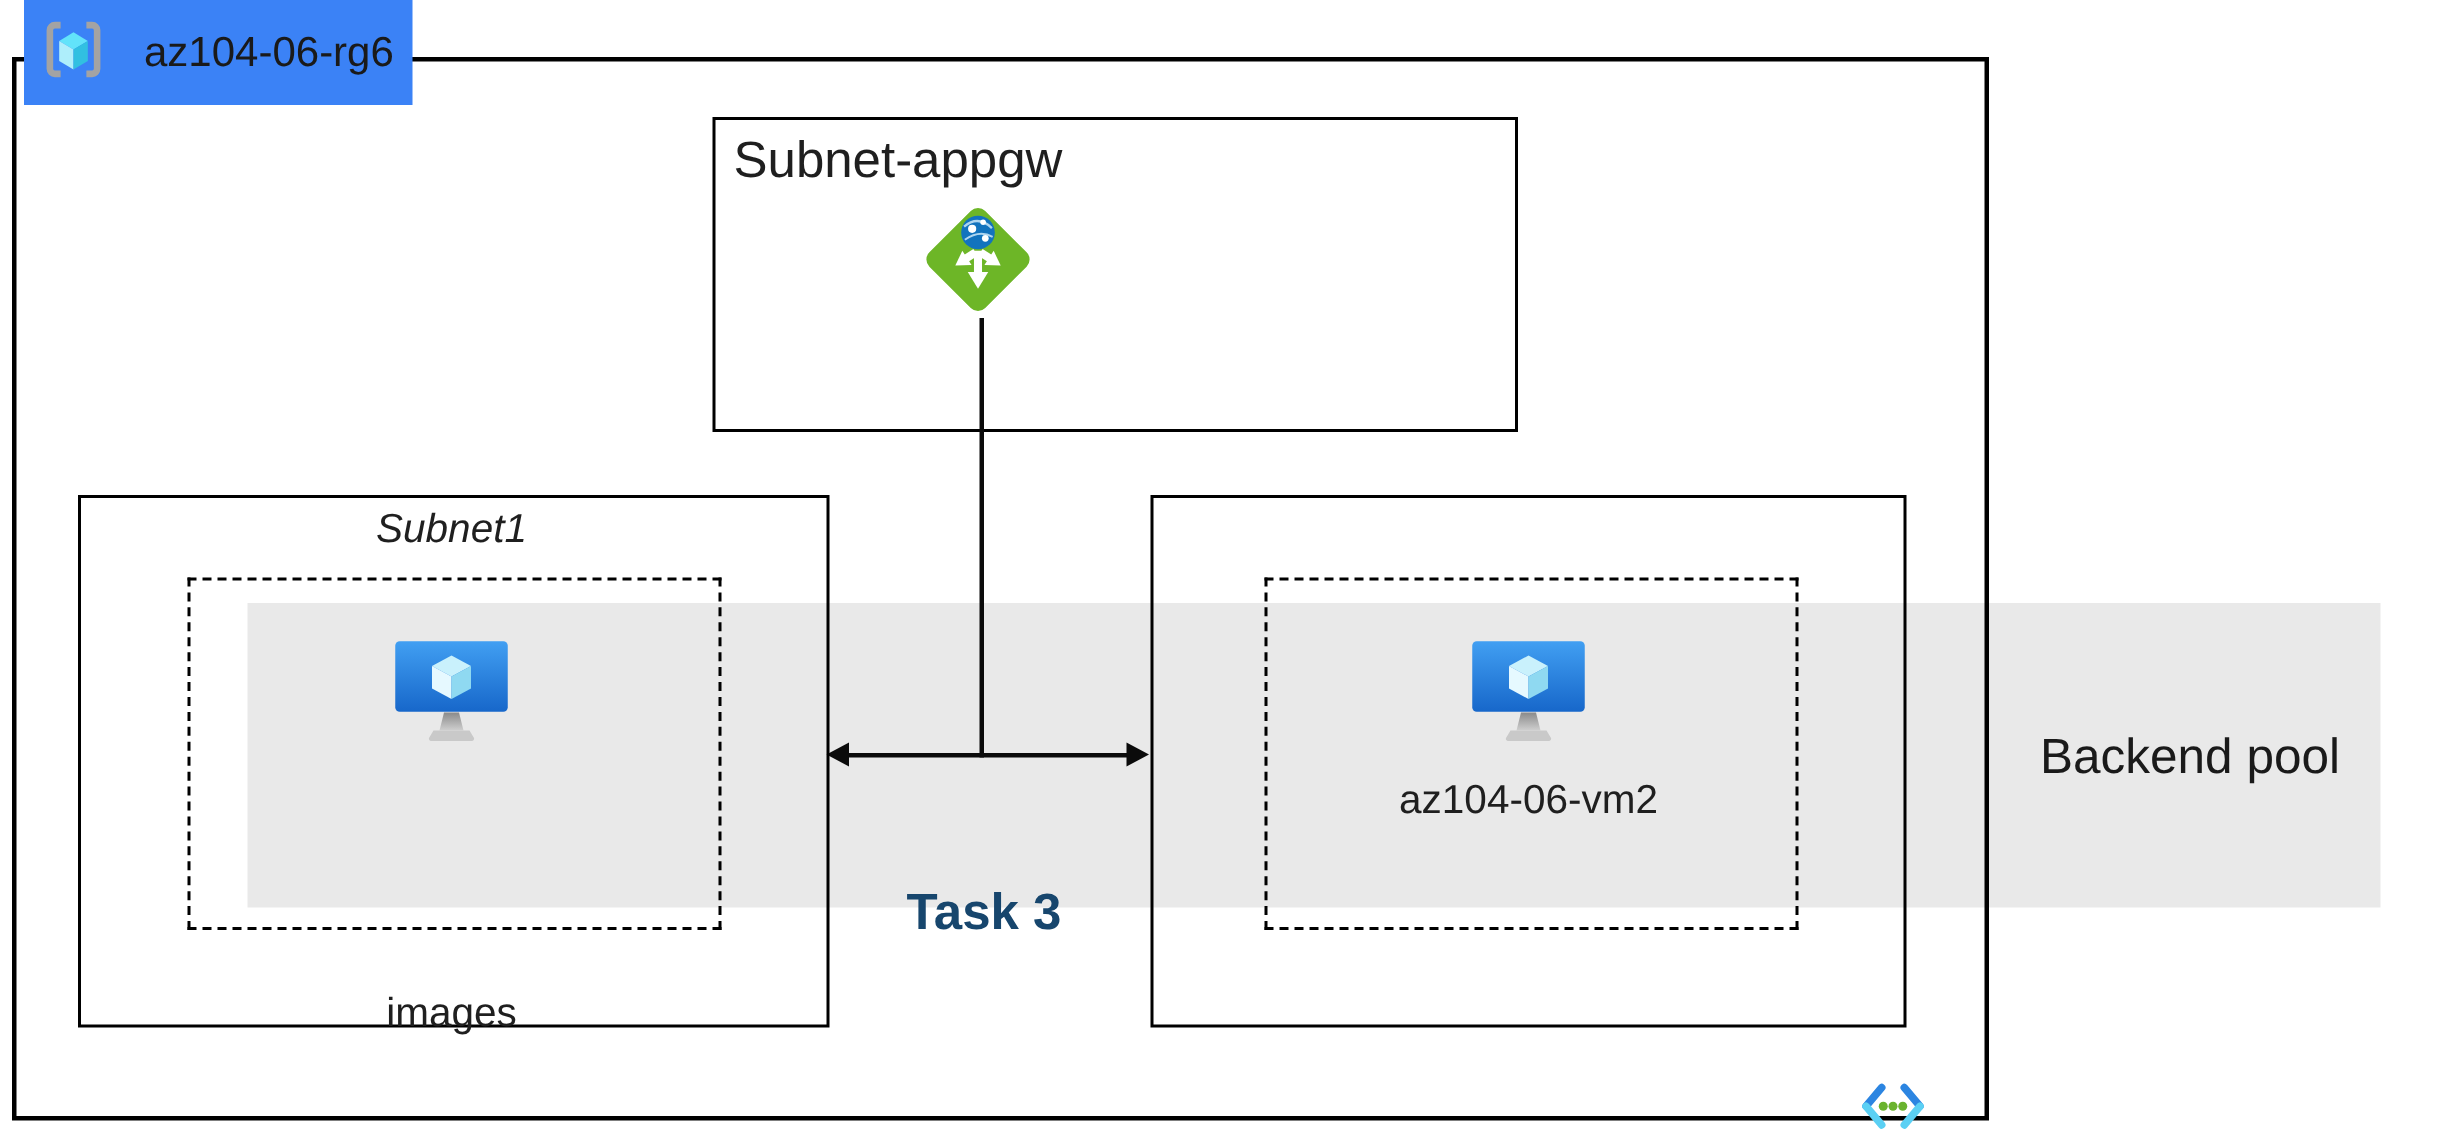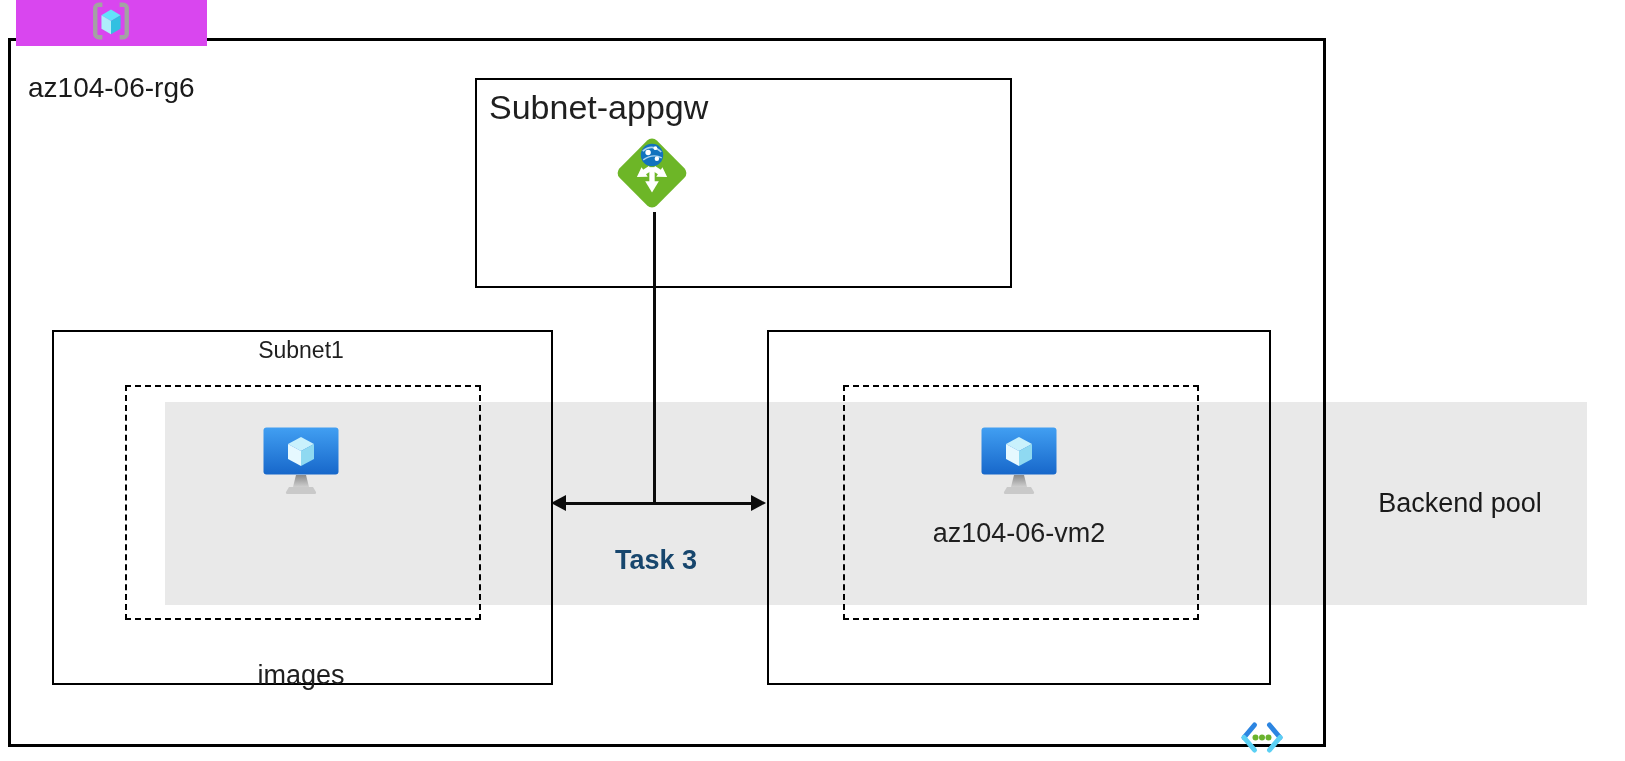--- a/index.html
+++ b/index.html
@@ -5,62 +5,62 @@
   html,body{margin:0;padding:0;background:#ffffff;}
   .canvas{
     position:relative;width:1625px;height:761px;background:#ffffff;
     font-family:"Liberation Sans",sans-serif;color:#1f1f1f;overflow:hidden;
   }
   .abs{position:absolute;}
 
   
   .band{left:165px;top:402px;width:1422px;height:203px;background:#e9e9e9;}
   .band-label{left:1330px;top:402px;width:260px;height:203px;display:flex;align-items:center;justify-content:center;
-    font-size:27px;color:#1a1a1a;}
+    font-size:33px;color:#1a1a1a;}
 
   
   .rg-box{left:8px;top:38px;width:1312px;height:703px;border:3px solid #000;}
-  .rg-label{left:16px;top:0px;height:46px;background:#d946ef;display:flex;align-items:center;gap:26px;padding:0 12px;flex-direction:column;}
+  .rg-label{left:16px;top:0px;height:46px;background:#3b82f6;display:flex;align-items:center;gap:26px;padding:12px 12px;}
   .rg-title{font-size:28px;color:#1a1a1a;white-space:nowrap;}
 
   
   .appgw-box{left:475px;top:78px;width:533px;height:206px;border:2.5px solid #000;background:#fff;}
   .appgw-title{left:489px;top:88px;font-size:34px;}
   .appgw-icon{left:613px;top:134px;width:78px;height:78px;}
   .appgw-names{left:703px;top:142px;font-size:27px;line-height:40px;white-space:nowrap;}
 
   
   .vline{left:653px;top:212px;width:3px;height:293px;background:#0b0b0b;}
   .harrow-shaft{left:563px;top:502px;width:190px;height:3px;background:#0b0b0b;}
   .harrow-left{left:551px;top:495px;width:0;height:0;
     border-top:8.5px solid transparent;border-bottom:8.5px solid transparent;border-right:15px solid #0b0b0b;}
   .harrow-right{left:751px;top:495px;width:0;height:0;
     border-top:8.5px solid transparent;border-bottom:8.5px solid transparent;border-left:15px solid #0b0b0b;}
 
   
   .subnet1-box{left:52px;top:330px;width:497px;height:351px;border:2.5px solid #000;}
   .subnet2-box{left:767px;top:330px;width:500px;height:351px;border:2.5px solid #000;}
-  .subnet-title{font-size:23px;text-align:center;}
+  .subnet-title{font-size:27px;text-align:center;font-style:italic;}
   .s1-title{left:125px;top:337px;width:352px;}
   .s2-title{left:843px;top:337px;width:352px;}
   .dashed{border:2px dashed #000;}
   .dashed1{left:125px;top:385px;width:352px;height:231px;}
   .dashed2{left:843px;top:385px;width:352px;height:231px;}
   .vm-icon{width:76px;height:70px;}
   .vm1-icon{left:263px;top:427px;}
   .vm2-icon{left:981px;top:427px;}
   .vm-labels{width:300px;text-align:center;font-size:27px;line-height:37px;}
   .vm1-labels{left:151px;top:515px;}
   .vm2-labels{left:869px;top:515px;}
   .store-label{width:300px;text-align:center;font-size:27px;margin-top:32px;}
   .store1{left:151px;top:628px;}
   .store2{left:869px;top:628px;}
 
   
-  .task{left:560px;top:545px;width:192px;text-align:center;font-size:27px;font-weight:bold;color:#17466d;}
+  .task{left:560px;top:589px;width:192px;text-align:center;font-size:34px;font-weight:bold;color:#17466d;}
 
   
   .vnet-icon{left:1239px;top:721px;width:46px;height:33px;}
 </style>
 </head>
 <body>
 
 <div class="canvas">
 
   <div class="abs band"></div>

